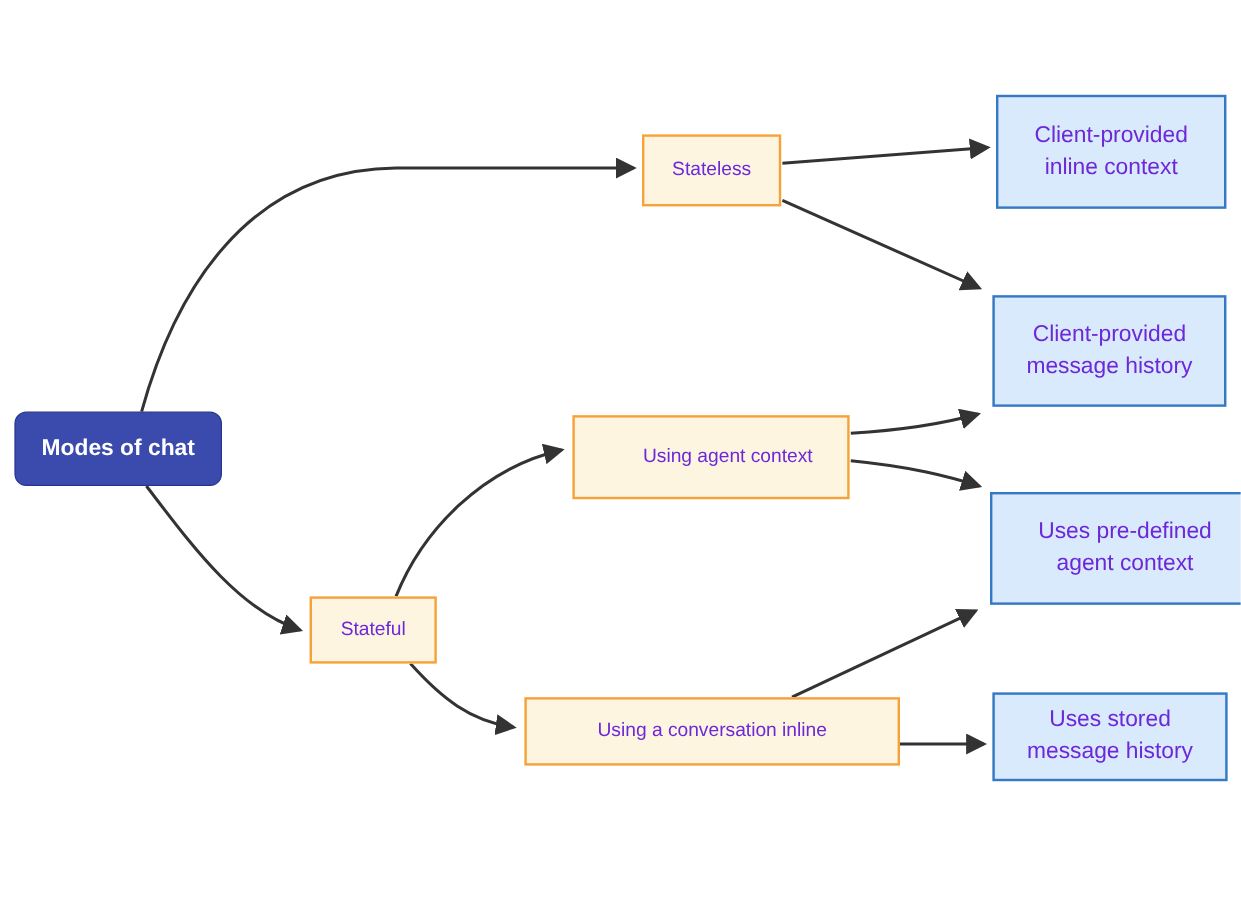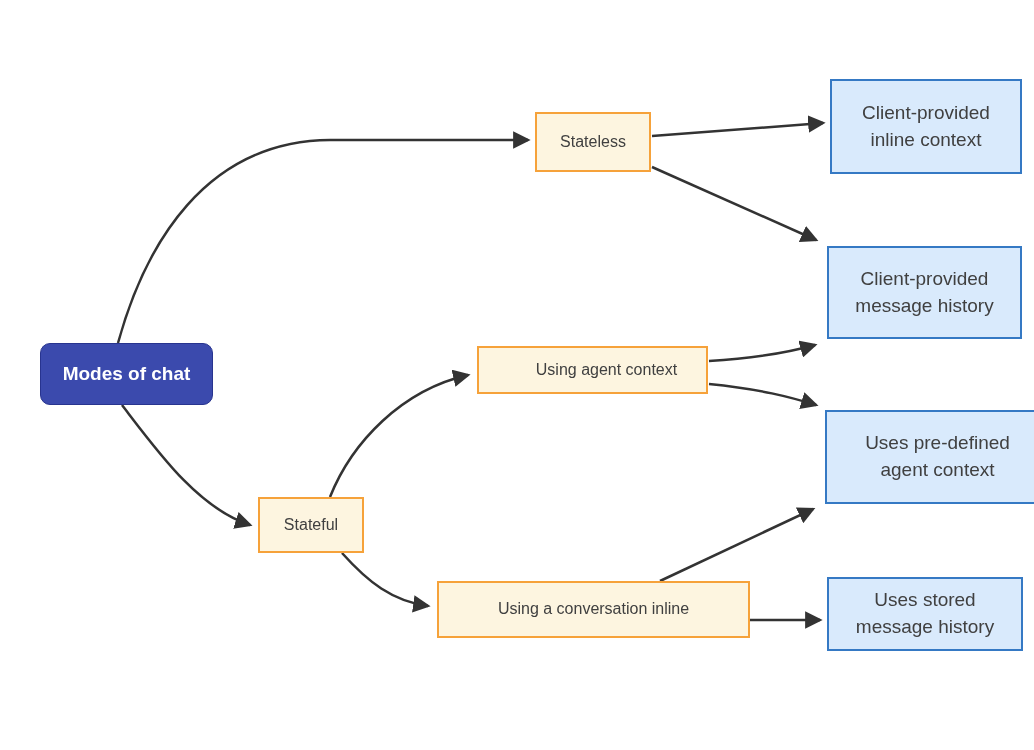--- a/index.html
+++ b/index.html
@@ -23,32 +23,31 @@
     stroke-width: 2.5;
     stroke-linejoin: round;
   }
   .node {
     position: absolute;
     box-sizing: border-box;
     display: flex;
     align-items: center;
     justify-content: center;
     text-align: center;
-    color: #404040;
+    color: #6d28d9;
     line-height: 1.4;
     white-space: pre-line;
   }
   .node--root {
     background: #3b4aad;
     border: 1.5px solid #28348f;
     border-radius: 10px;
     color: #ffffff;
     font-weight: bold;
     font-size: 19px;
-    margin-left: 28px;
   }
   .node--branch {
     background: #fdf5e0;
     border: 2px solid #f6a23a;
     font-size: 16px;
   }
   .node--leaf {
     background: #d9eafc;
     border: 2px solid #3579c4;
     font-size: 19px;
@@ -77,21 +76,21 @@
     <path class="edge" d="M660,581 L813,509" marker-end="url(#arrow)"></path>
     <path class="edge" d="M750,620 L820,620" marker-end="url(#arrow)"></path>
   </svg>
 
   <div class="node node--root" style="left:12px; top:343px; width:173px; height:62px;">Modes of chat</div>
 
   <div class="node node--branch" style="left:535px; top:112px; width:116px; height:60px;">Stateless</div>
 
   <div class="node node--branch" style="left:258px; top:497px; width:106px; height:56px;">Stateful</div>
 
-  <div class="node node--branch" style="left:477px; top:346px; width:231px; height:48px;padding-left:28px;">Using agent context</div>
+  <div class="node node--branch" style="left:477px; top:346px; width:231px; height:70px;padding-left:28px;">Using agent context</div>
 
   <div class="node node--branch" style="left:437px; top:581px; width:313px; height:57px;">Using a conversation inline</div>
 
   <div class="node node--leaf" style="left:830px; top:79px; width:192px; height:95px;">Client-provided
 inline context</div>
 
   <div class="node node--leaf" style="left:827px; top:246px; width:195px; height:93px;">Client-provided
 message history</div>
 
   <div class="node node--leaf" style="left:825px; top:410px; width:225px; height:94px;">Uses pre-defined

